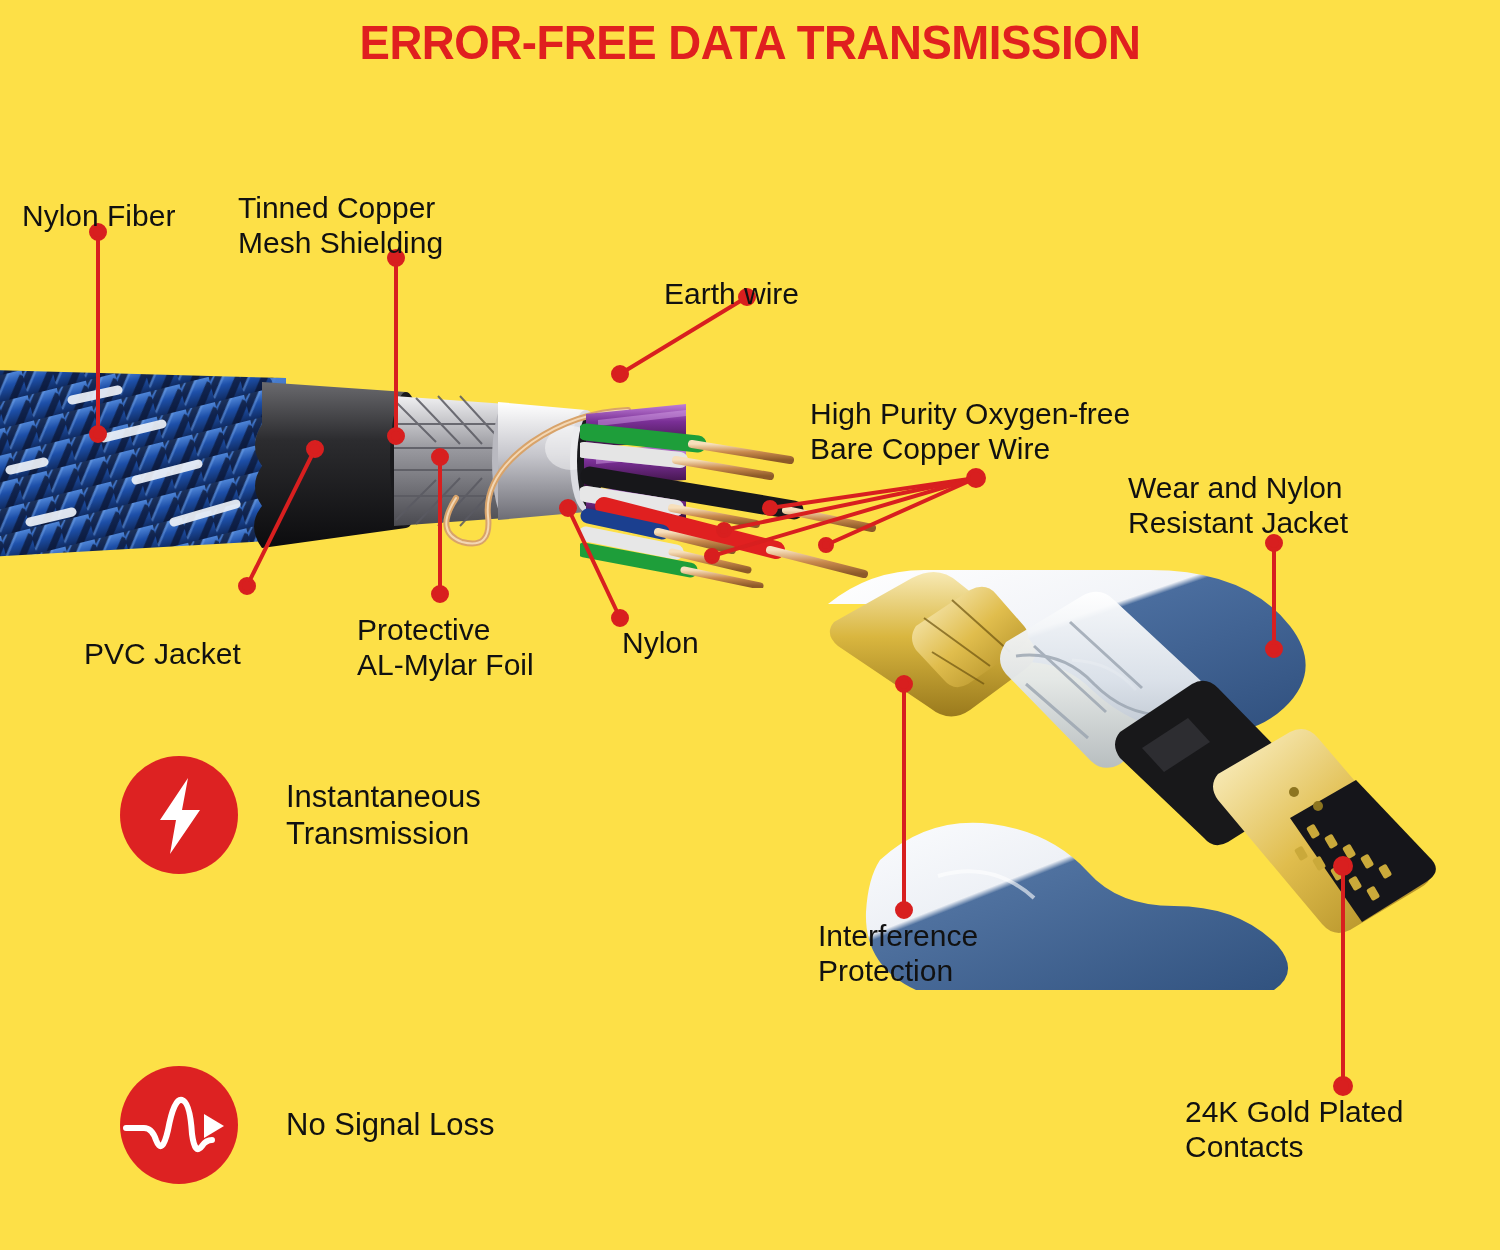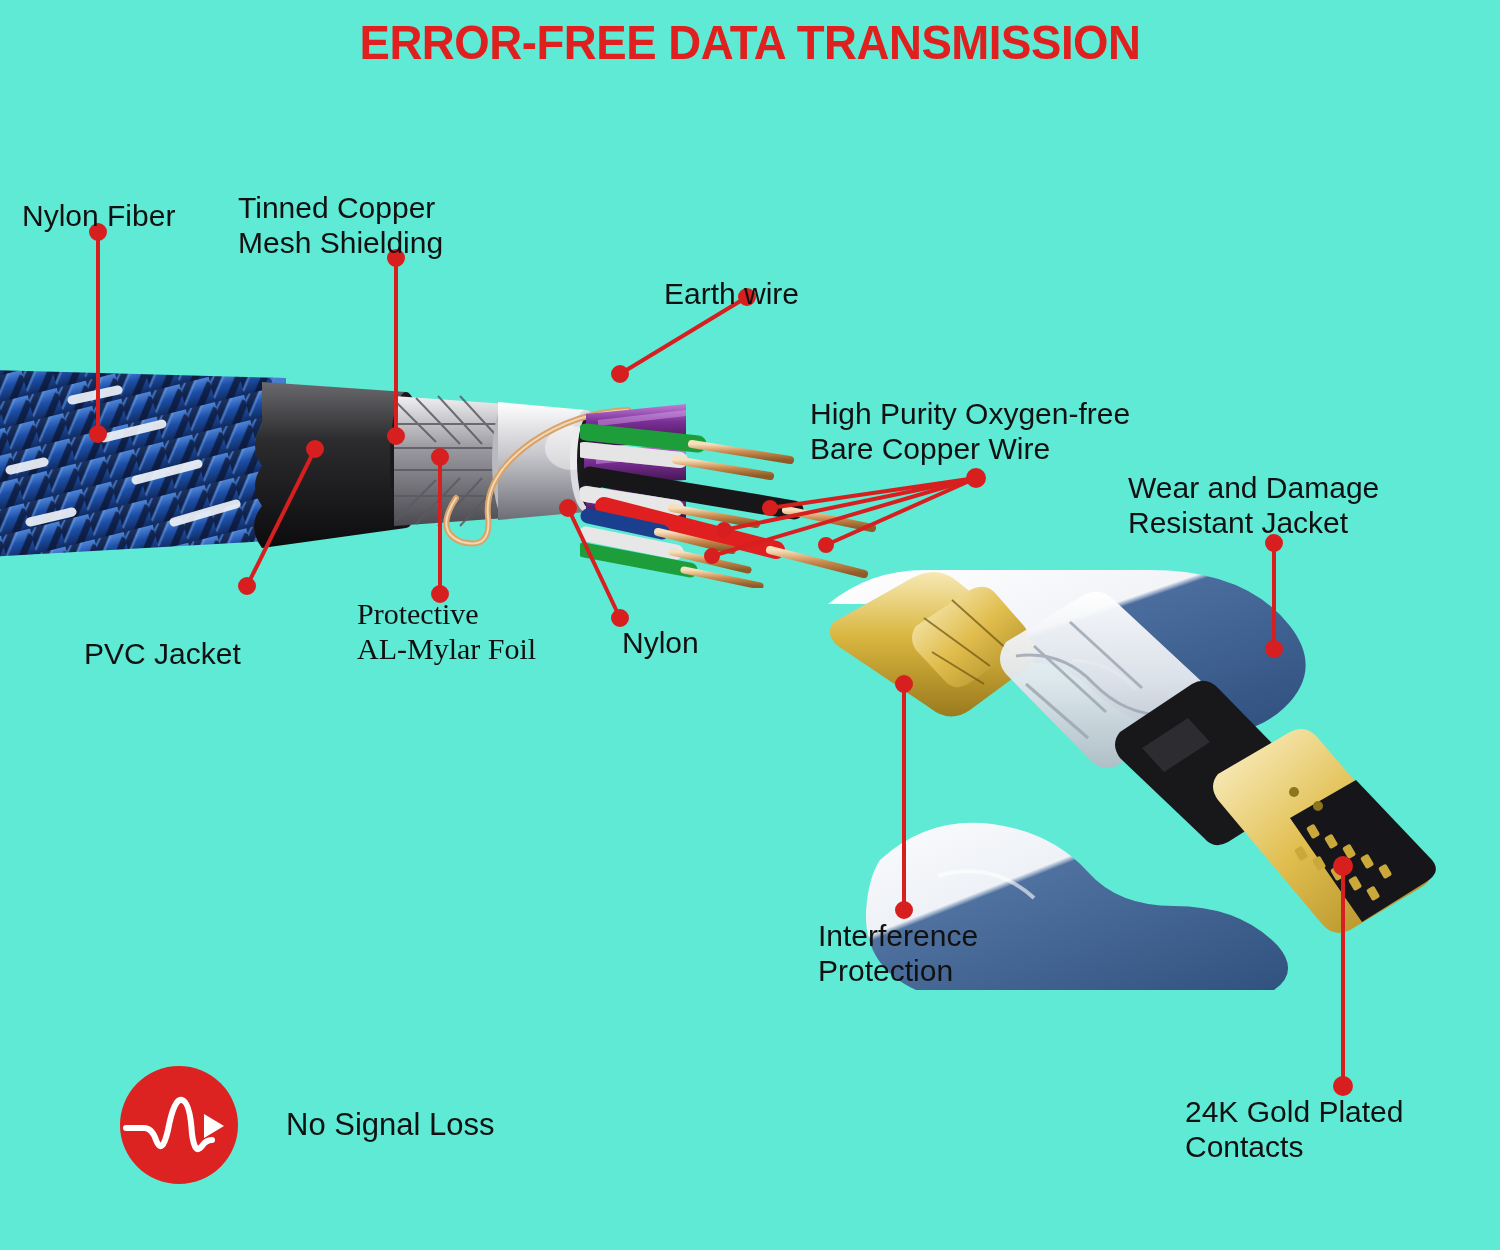--- a/index.html
+++ b/index.html
@@ -3,21 +3,21 @@
 <meta charset="utf-8">
 <style>
   html,body{margin:0;padding:0;background:#fff;}
   body{
     font-family:"Liberation Sans","DejaVu Sans",sans-serif;
     -webkit-font-smoothing:antialiased;
   }
   #canvas{
     position:relative;
     width:1500px;height:1250px;
-    background:#5eead4;
+    background:#fde047;
     overflow:hidden;
   }
 
   
   #title{
     position:absolute;
     left:0;top:14px;width:1500px;
     text-align:center;
     font-size:49px;
     font-weight:bold;
@@ -312,31 +312,39 @@
         <circle cx="1343" cy="866" r="8"></circle>
     </g>
   </svg>
 
   <div class="label" style="left:22px;  top:198px;">Nylon Fiber</div>
   <div class="label ctr" style="left:238px; top:190px; width:320px;">Tinned Copper
 Mesh Shielding</div>
   <div class="label" style="left:664px; top:276px;">Earth wire</div>
   <div class="label ctr" style="left:810px; top:396px; width:360px;">High Purity Oxygen-free
 Bare Copper Wire</div>
-  <div class="label ctr" style="left:1128px;top:470px; width:330px;">Wear and Damage
+  <div class="label ctr" style="left:1128px;top:470px; width:330px;">Wear and Nylon
 Resistant Jacket</div>
   <div class="label" style="left:84px;  top:592px;margin-top:44px;">PVC Jacket</div>
-  <div class="label" style="left:357px; top:596px;font-family:Liberation Serif, serif;">Protective
+  <div class="label" style="left:357px; top:612px;">Protective
 AL-Mylar Foil</div>
   <div class="label" style="left:622px; top:625px;">Nylon</div>
   <div class="label" style="left:818px; top:918px;">Interference
 Protection</div>
   <div class="label ctr" style="left:1185px;top:1094px;width:320px;">24K Gold Plated
 Contacts</div>
 
+  <div class="feat" style="left:120px; top:756px; width:560px; height:118px;">
+    <div class="disc"></div>
+    <svg class="glyph" viewBox="0 0 118 118">
+      <path d="M68,22 L40,64 L56,64 L50,98 L80,54 L62,54 Z" fill="#ffffff"></path>
+    </svg>
+    <div class="ftext">Instantaneous
+Transmission</div>
+  </div>
 
 
   <div class="feat" style="left:120px; top:1066px; width:560px; height:118px;">
     <div class="disc"></div>
     <svg class="glyph" viewBox="0 0 118 118">
       <path d="M6,62 H24 q8,0 12,12 q6,16 12,-10 q6,-32 14,-30 q8,2 10,34 q3,22 10,12 q4,-6 10,-6" fill="none" stroke="#ffffff" stroke-width="6" stroke-linecap="round" stroke-linejoin="round"></path>
       <path d="M84,48 L104,60 L84,72 Z" fill="#ffffff"></path>
     </svg>
     <div class="ftext">No Signal Loss</div>
   </div>

